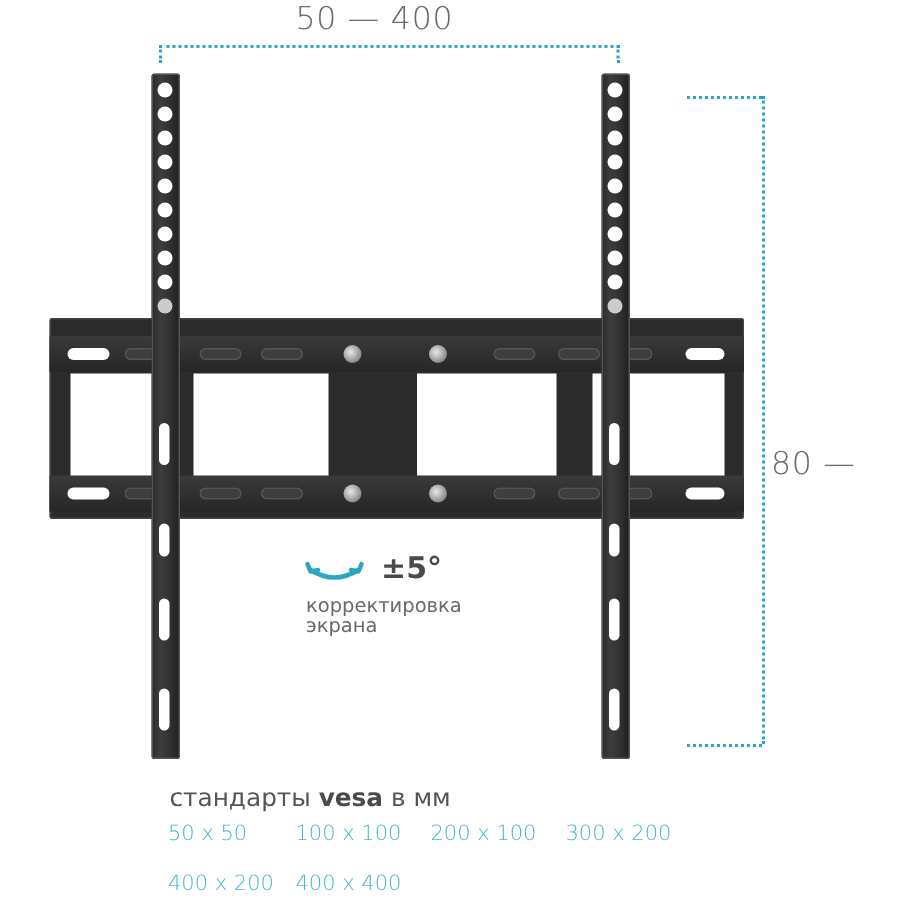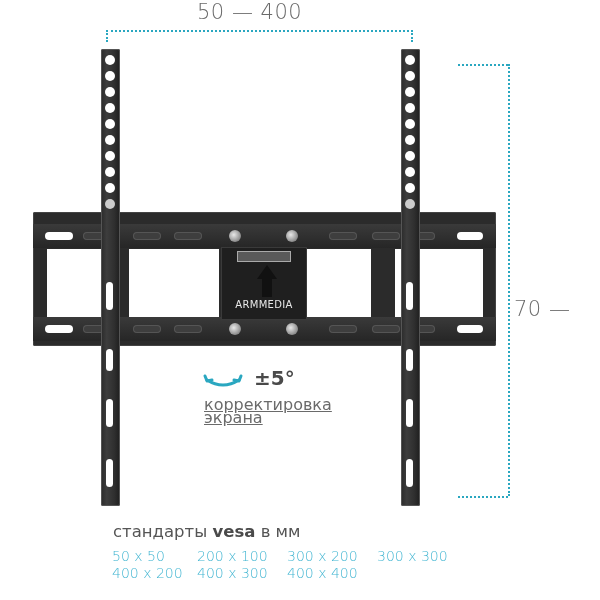--- a/index.html
+++ b/index.html
@@ -18,41 +18,41 @@
   .frame { background: #2b2b2b; border-radius: 2px; box-shadow: inset 0 0 0 1px #444; }
   .bar { position: absolute; left: 0; right: 0; height: 24px; background: linear-gradient(180deg,#3a3a3a,#262626); }
   .hslot { position: absolute; height: 8px; border-radius: 4px; background: #fff; top: 8px; }
   .hslot.dark { background: #3e3e3e; box-shadow: inset 0 0 0 1px #555; }
   .window { position: absolute; background: #fff; }
   .screw { position: absolute; width: 12px; height: 12px; border-radius: 50%; background: radial-gradient(circle at 40% 40%, #e8e8e8, #8a8a8a 70%, #555); }
   .plate { position: absolute; background: #1f1f1f; box-shadow: inset 0 0 0 1px #3a3a3a; }
 
   
   .tilt-value { color: #4a4a4a; font-size: 20px; font-weight: bold; font-family: "DejaVu Sans", sans-serif; }
-  .tilt-caption { color: #6a6a6a; font-size: 16px; line-height: 13px; font-family: "DejaVu Sans", sans-serif; text-decoration: underline; }
+  .tilt-caption { color: #6a6a6a; font-size: 13px; line-height: 13px; font-family: "DejaVu Sans", sans-serif; }
 
   
   .vesa-title { color: #555; font-size: 16.5px; font-family: "DejaVu Sans", sans-serif; }
   .vesa-title b { font-weight: bold; color: #4a4a4a; margin-top: 24px; }
-  .vesa-grid { display: grid; grid-template-columns: 85px 90px 90px 80px; row-gap: 0px; }
+  .vesa-grid { display: grid; grid-template-columns: 85px 90px 90px 80px; row-gap: 16px; }
   .vesa-cell { color: #43b6d2; font-size: 14px; line-height: 17px; font-weight: 300; font-family: "DejaVu Sans", sans-serif; white-space: nowrap; }
 </style>
 </head>
 <body>
 
 <div class="abs dim-label" style="left:197px;top:0px;">50 — 400</div>
 <div class="abs dot-h" style="left:106px;top:30px;width:307px;"></div>
 <div class="abs dot-v" style="left:106px;top:30px;height:12px;"></div>
 <div class="abs dot-v" style="left:411px;top:30px;height:12px;"></div>
 
 <div class="abs dot-h" style="left:458px;top:64px;width:50px;"></div>
 <div class="abs dot-v" style="left:508px;top:64px;height:432px;"></div>
 <div class="abs dot-h" style="left:458px;top:496px;width:50px;"></div>
 <div class="abs dim-label" style="left:514px;top:295px;line-height:28px;">
-  <div>70 —</div>
+  <div>80 —</div>
 </div>
 
 <div class="abs frame" style="left:33px;top:212px;width:463px;height:134px;">
   <div class="bar" style="top:12px;">
     <div class="hslot" style="left:12px;width:28px;"></div>
     <div class="hslot dark" style="left:50px;width:22px;"></div>
     <div class="hslot dark" style="left:100px;width:28px;"></div>
     <div class="hslot dark" style="left:141px;width:28px;"></div>
     <div class="hslot dark" style="left:296px;width:28px;"></div>
     <div class="hslot dark" style="left:339px;width:28px;"></div>
@@ -68,26 +68,20 @@
     <div class="hslot dark" style="left:339px;width:28px;"></div>
     <div class="hslot dark" style="left:380px;width:22px;"></div>
     <div class="hslot" style="left:424px;width:26px;"></div>
   </div>
 
   <div class="window" style="left:14px;top:37px;width:56px;height:68px;"></div>
   <div class="window" style="left:96px;top:37px;width:90px;height:68px;"></div>
   <div class="window" style="left:245px;top:37px;width:93px;height:68px;"></div>
   <div class="window" style="left:362px;top:37px;width:88px;height:68px;"></div>
 
-  <div class="plate" style="left:188px;top:35px;width:86px;height:73px;">
-    <div style="position:absolute;left:16px;top:4px;width:52px;height:9px;background:#5a5a5a;border:1px solid #aaa;"></div>
-    <div style="position:absolute;left:36px;top:18px;width:0;height:0;border-left:10px solid transparent;border-right:10px solid transparent;border-bottom:14px solid #111;"></div>
-    <div style="position:absolute;left:41px;top:32px;width:10px;height:18px;background:#111;"></div>
-    <div style="position:absolute;left:12px;top:52px;width:62px;text-align:center;color:#e8e8e8;font-size:10px;font-family:'DejaVu Sans',sans-serif;letter-spacing:0.3px;">ARMMEDIA</div>
-  </div>
   <div class="screw" style="left:196px;top:18px;"></div>
   <div class="screw" style="left:253px;top:18px;"></div>
   <div class="screw" style="left:196px;top:111px;"></div>
   <div class="screw" style="left:253px;top:111px;"></div>
 </div>
 
 <div class="abs rail" style="left:101px;top:49px;width:19px;height:457px;">
   <div class="hole" style="top:6px;"></div>
   <div class="hole" style="top:22px;"></div>
   <div class="hole" style="top:38px;"></div>
@@ -134,19 +128,18 @@
   <div>экрана</div>
 </div>
 
 <div class="abs vesa-title" style="left:113px;top:522px;">
   <span>стандарты</span>
   <b>vesa</b>
   <span>в мм</span>
 </div>
 <div class="abs vesa-grid" style="left:112px;top:548px;">
   <div class="vesa-cell">50 x 50</div>
+  <div class="vesa-cell">100 x 100</div>
   <div class="vesa-cell">200 x 100</div>
   <div class="vesa-cell">300 x 200</div>
-  <div class="vesa-cell">300 x 300</div>
   <div class="vesa-cell">400 x 200</div>
-  <div class="vesa-cell">400 x 300</div>
   <div class="vesa-cell">400 x 400</div>
 </div>
 
 </body></html>

